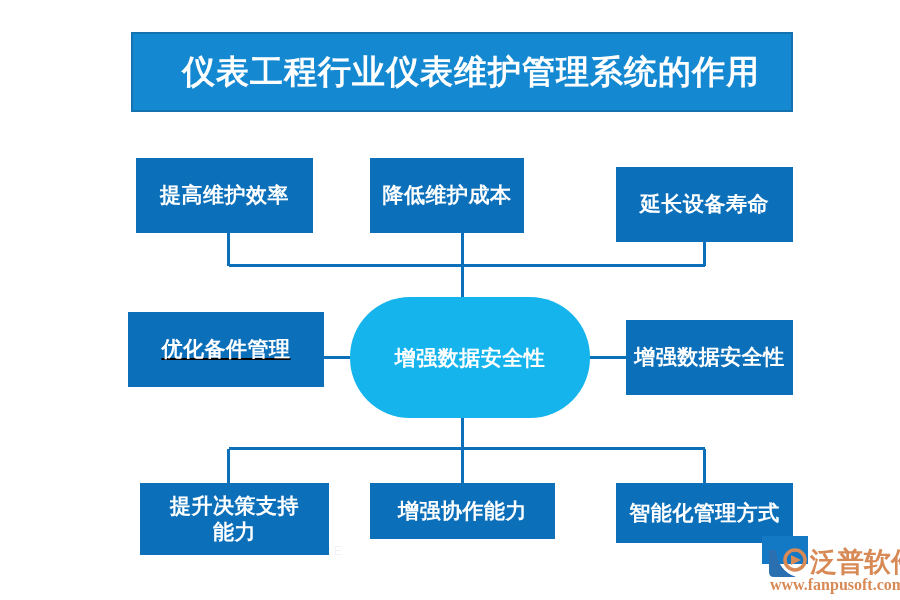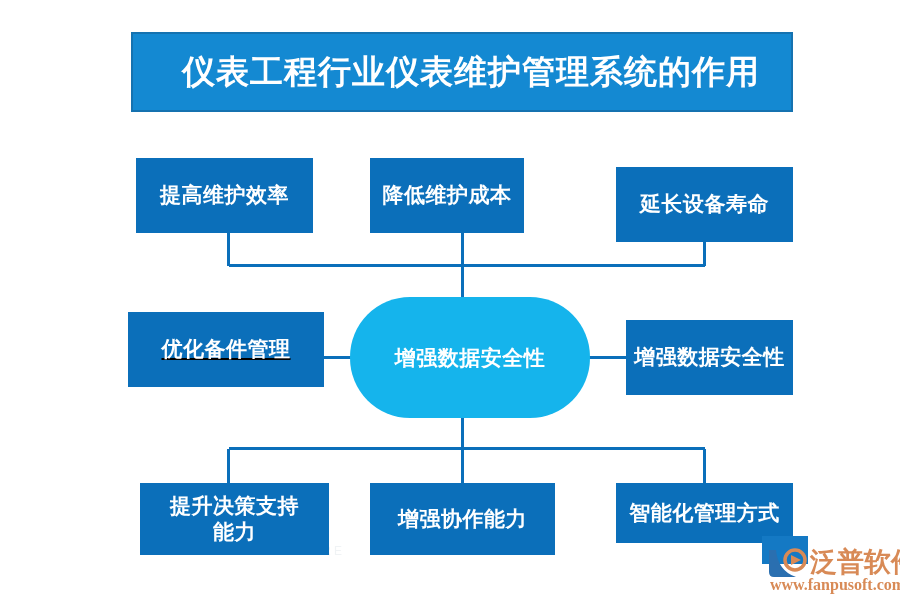--- a/index.html
+++ b/index.html
@@ -156,21 +156,21 @@
 
   
   #node-top-0 { left: 136px; top: 158px;  width: 177px; height: 75px; }
   #node-top-1 { left: 370px; top: 158px;  width: 154px; height: 75px; }
   #node-top-2 { left: 616px; top: 167px;  width: 177px; height: 75px; }
   
   #node-mid-left  { left: 128px; top: 312px; width: 196px; height: 75px; text-decoration: underline; }
   #node-mid-right { left: 626px; top: 320px; width: 167px; height: 75px; }
   
   #node-bot-0 { left: 140px; top: 483px; width: 189px; height: 72px; }
-  #node-bot-1 { left: 370px; top: 483px; width: 185px; height: 72px; }
+  #node-bot-1 { left: 370px; top: 483px; width: 185px; height: 56px; }
   #node-bot-2 { left: 616px; top: 483px; width: 177px; height: 60px; }
 
   
   #hub {
     position: absolute;
     left: 350px;
     top: 297px;
     width: 240px;
     height: 121px;
     background: #15b4ec;

